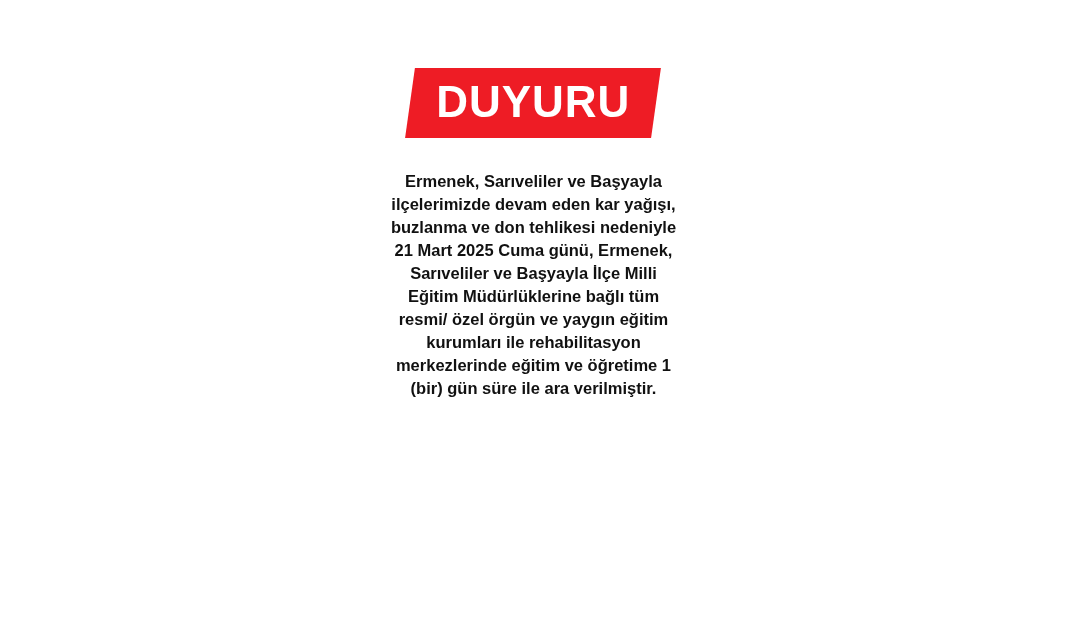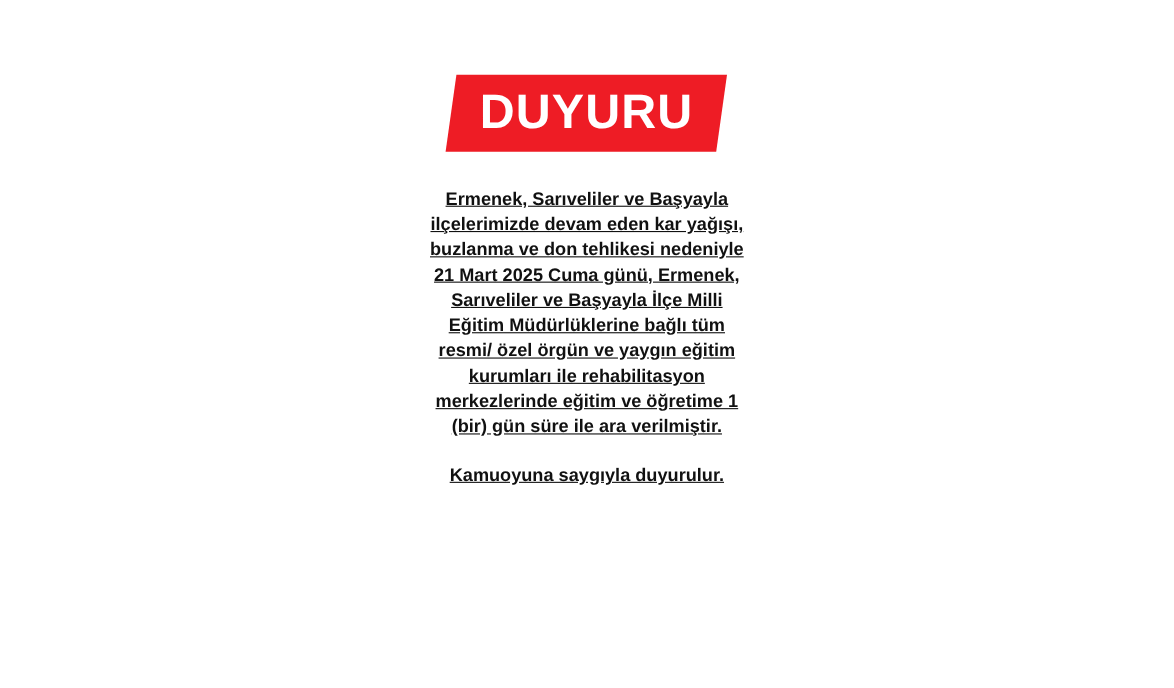--- a/index.html
+++ b/index.html
@@ -48,35 +48,33 @@
     width: 300px;
     margin-top: 32px;
     text-align: center;
     font-weight: bold;
     font-size: 16.5px;
     line-height: 23px;
     color: #111111;
   }
   .para {
     margin: 0;
-    text-decoration: underline;
   }
   .para + .para {
     margin-top: 21px;
   }
 </style>
 </head>
 <body>
 
 <div class="page">
 
   <div class="banner-wrap">
     <div class="banner">
       <span>DUYURU</span>
     </div>
   </div>
 
   <div class="body-text">
     <p class="para">Ermenek, Sarıveliler ve Başyayla ilçelerimizde devam eden kar yağışı, buzlanma ve don tehlikesi nedeniyle 21 Mart 2025 Cuma günü, Ermenek, Sarıveliler ve Başyayla İlçe Milli Eğitim Müdürlüklerine bağlı tüm resmi/ özel örgün ve yaygın eğitim kurumları ile rehabilitasyon merkezlerinde eğitim ve öğretime 1 (bir) gün süre ile ara verilmiştir.</p>
-    <p class="para">Kamuoyuna saygıyla duyurulur.</p>
   </div>
 
 </div>
 
 </body></html>

